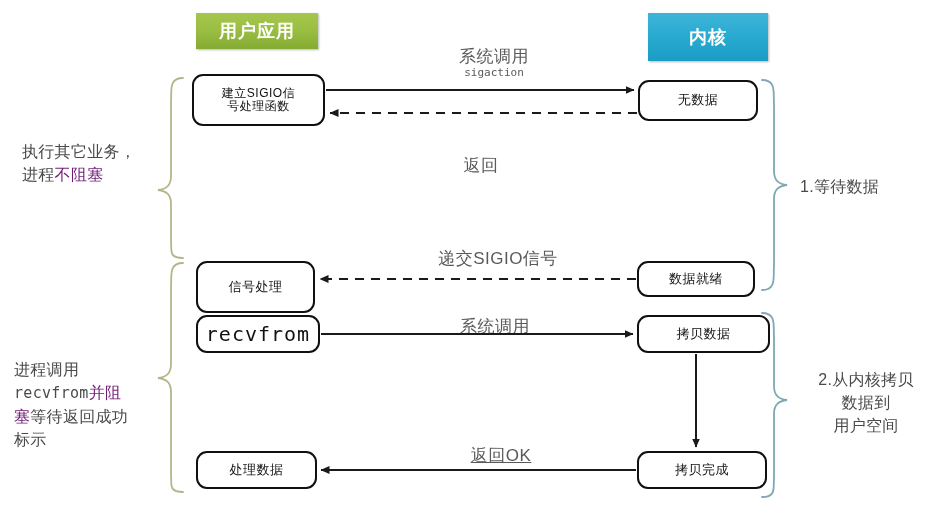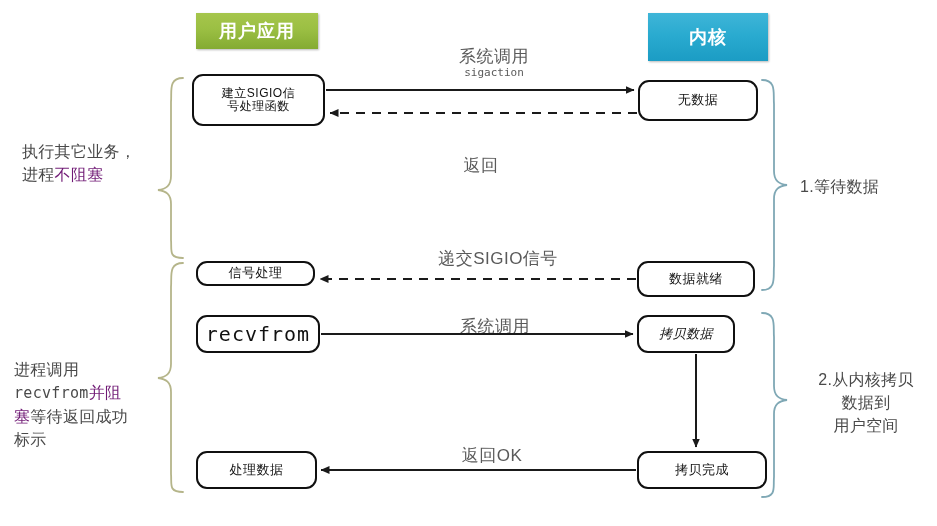--- a/index.html
+++ b/index.html
@@ -58,24 +58,24 @@
   }
   .node.mono {
     font-family: "DejaVu Sans Mono", "Liberation Mono", monospace;
     font-size: 20px;
     letter-spacing: 1px;
   }
   .node.two-line { font-size: 12px; }
 
   .n-sigio    { left: 192px; top: 74px;  width: 133px; height: 52px; }
   .n-nodata   { left: 638px; top: 80px;  width: 120px; height: 41px; }
-  .n-sighdl   { left: 196px; top: 261px; width: 119px; height: 25px; }
+  .n-sighdl   { left: 196px; top: 261px; width: 119px; height: 52px; }
   .n-ready    { left: 637px; top: 261px; width: 118px; height: 36px; }
   .n-recvfrom { left: 196px; top: 315px; width: 124px; height: 38px; }
-  .n-copying  { left: 637px; top: 315px; width: 98px; height: 38px; font-style: italic; }
+  .n-copying  { left: 637px; top: 315px; width: 133px; height: 38px; }
   .n-process  { left: 196px; top: 451px; width: 121px; height: 38px; }
   .n-copydone { left: 637px; top: 451px; width: 130px; height: 38px; }
 
   
   .edge-label {
     position: absolute;
     color: #5a5a5a;
     font-size: 17px;
     text-align: center;
     white-space: nowrap;
@@ -84,21 +84,21 @@
   .edge-label.mono {
     font-family: "DejaVu Sans Mono", "Liberation Mono", monospace;
     font-size: 11px;
     letter-spacing: 0;
   }
   .lbl-syscall1  { left: 424px; top: 45px;  width: 140px; }
   .lbl-sigaction { left: 424px; top: 66px;  width: 140px; }
   .lbl-return    { left: 431px; top: 123px; width: 100px; margin-top: 31px; }
   .lbl-deliver   { left: 418px; top: 247px; width: 160px; }
   .lbl-syscall2  { left: 420px; top: 315px; width: 150px; }
-  .lbl-returnok  { left: 432px; top: 444px; width: 120px; }
+  .lbl-returnok  { left: 441px; top: 444px; width: 120px; text-decoration: underline; }
 
   
   .side-text {
     position: absolute;
     color: #4a4a4a;
     font-size: 16px;
     line-height: 1.45;
     letter-spacing: 0.3px;
   }
   .side-text b { font-weight: 400; color: #701a75; }

